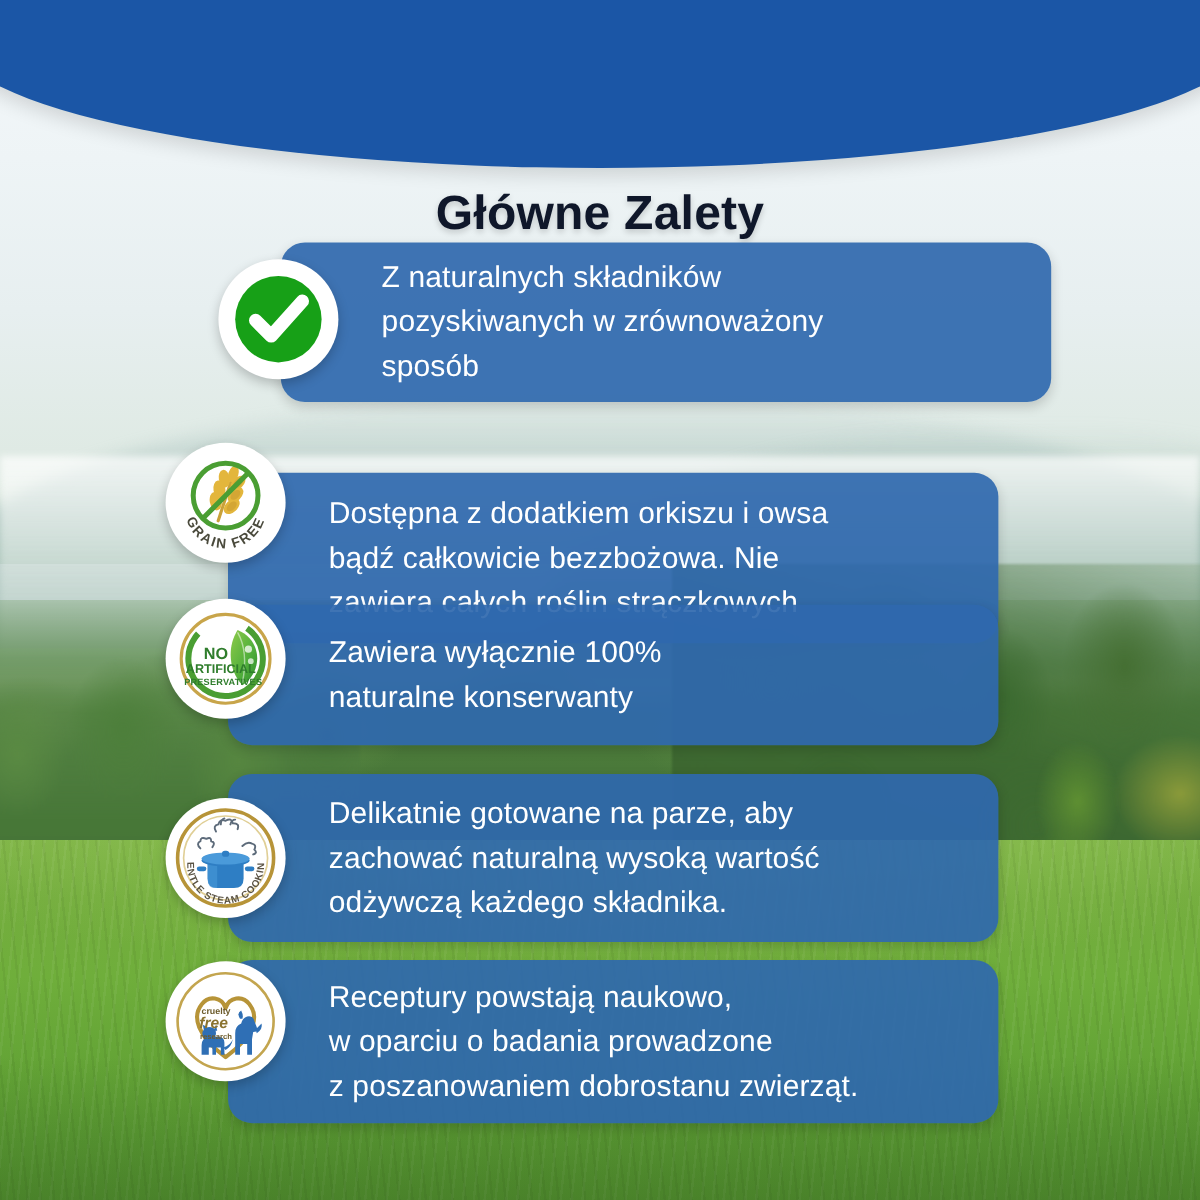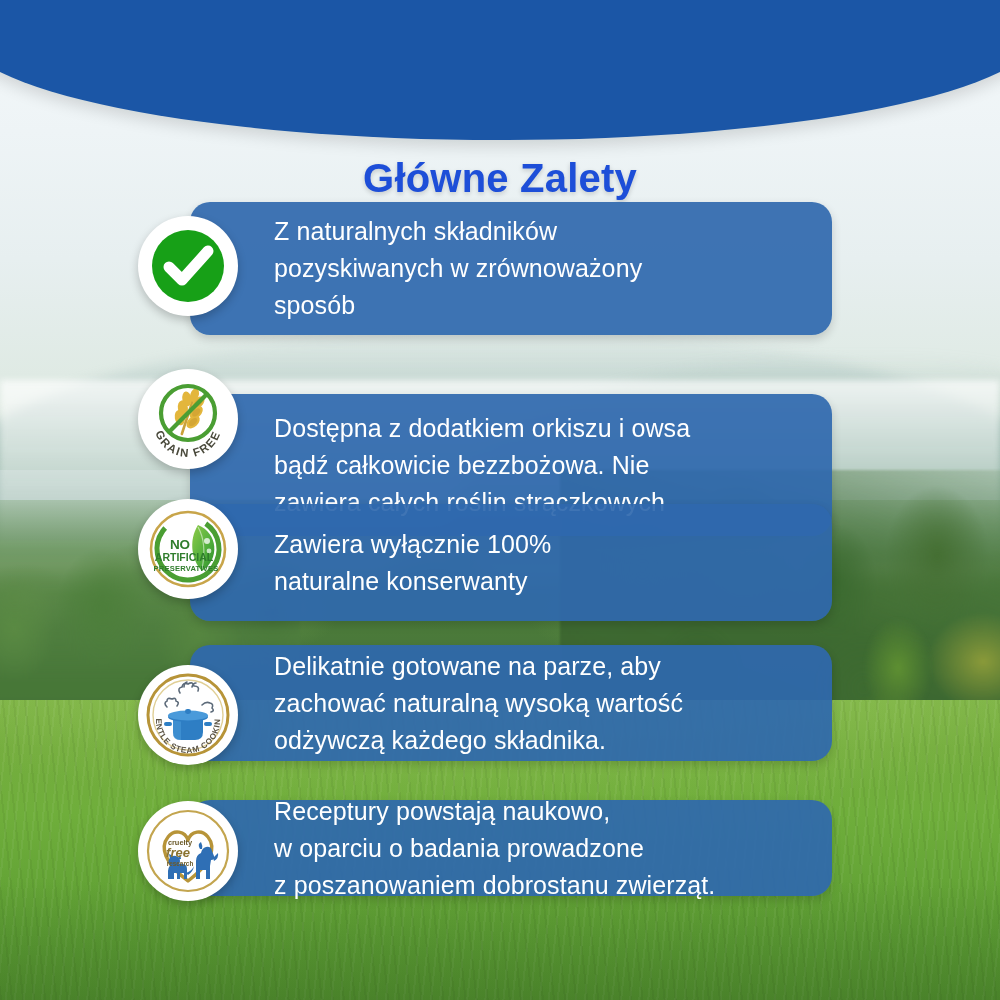--- a/index.html
+++ b/index.html
@@ -100,21 +100,21 @@
   #header-banner {
     position:absolute; left:-4%; right:-4%; top:-120px; height:260px;
     background:#1b56a6;
     border-radius:0 0 50% 50% / 0 0 42% 42%;
     z-index:2;
     box-shadow:0 6px 16px rgba(0,0,0,.14);
   }
   #header-title {
     position:absolute; left:0; right:0; top:156px;
     text-align:center;
-    color:#1d4ed8;
+    color:#0f172a;
     font-size:40px;
     font-weight:bold;
     letter-spacing:.2px;
     text-shadow:0 2px 5px rgba(0,0,0,.18);
   }
 
   
   #benefits-list {
     position:absolute; left:0; top:198px; width:1000px;
     z-index:5;
@@ -155,26 +155,26 @@
   }
   .icon-plate svg { display:block; }
 
   
   #row-0 .benefit-card { top:4px;  height:133px; }
   #row-0 .benefit-icon-wrap { top:18px; }
   #row-1 .benefit-card { top:2px;  height:142px;margin-top:45px; }
   #row-1 .benefit-icon-wrap { top:22px; }
   #row-2 .benefit-card { top:7px;  height:117px; }
   #row-2 .benefit-icon-wrap { top:2px; }
-  #row-3 .benefit-card { top:0px;  height:116px; }
+  #row-3 .benefit-card { top:0px;  height:140px; }
   #row-3 .benefit-icon-wrap { top:20px; }
-  #row-4 .benefit-card { top:5px;  height:96px; }
+  #row-4 .benefit-card { top:5px;  height:136px; }
   #row-4 .benefit-icon-wrap { top:6px; }
 
-  #row-0 { height:149px; }
+  #row-0 { height:149px;margin-left:44px; }
   #row-1 { height:150px; }
   #row-2 { height:148px; }
   #row-3 { height:150px; }
   #row-4 { height:150px; }
 </style>
 </head>
 <body>
 
 <div id="bg-photo">
   <div class="bg-sky"></div>

